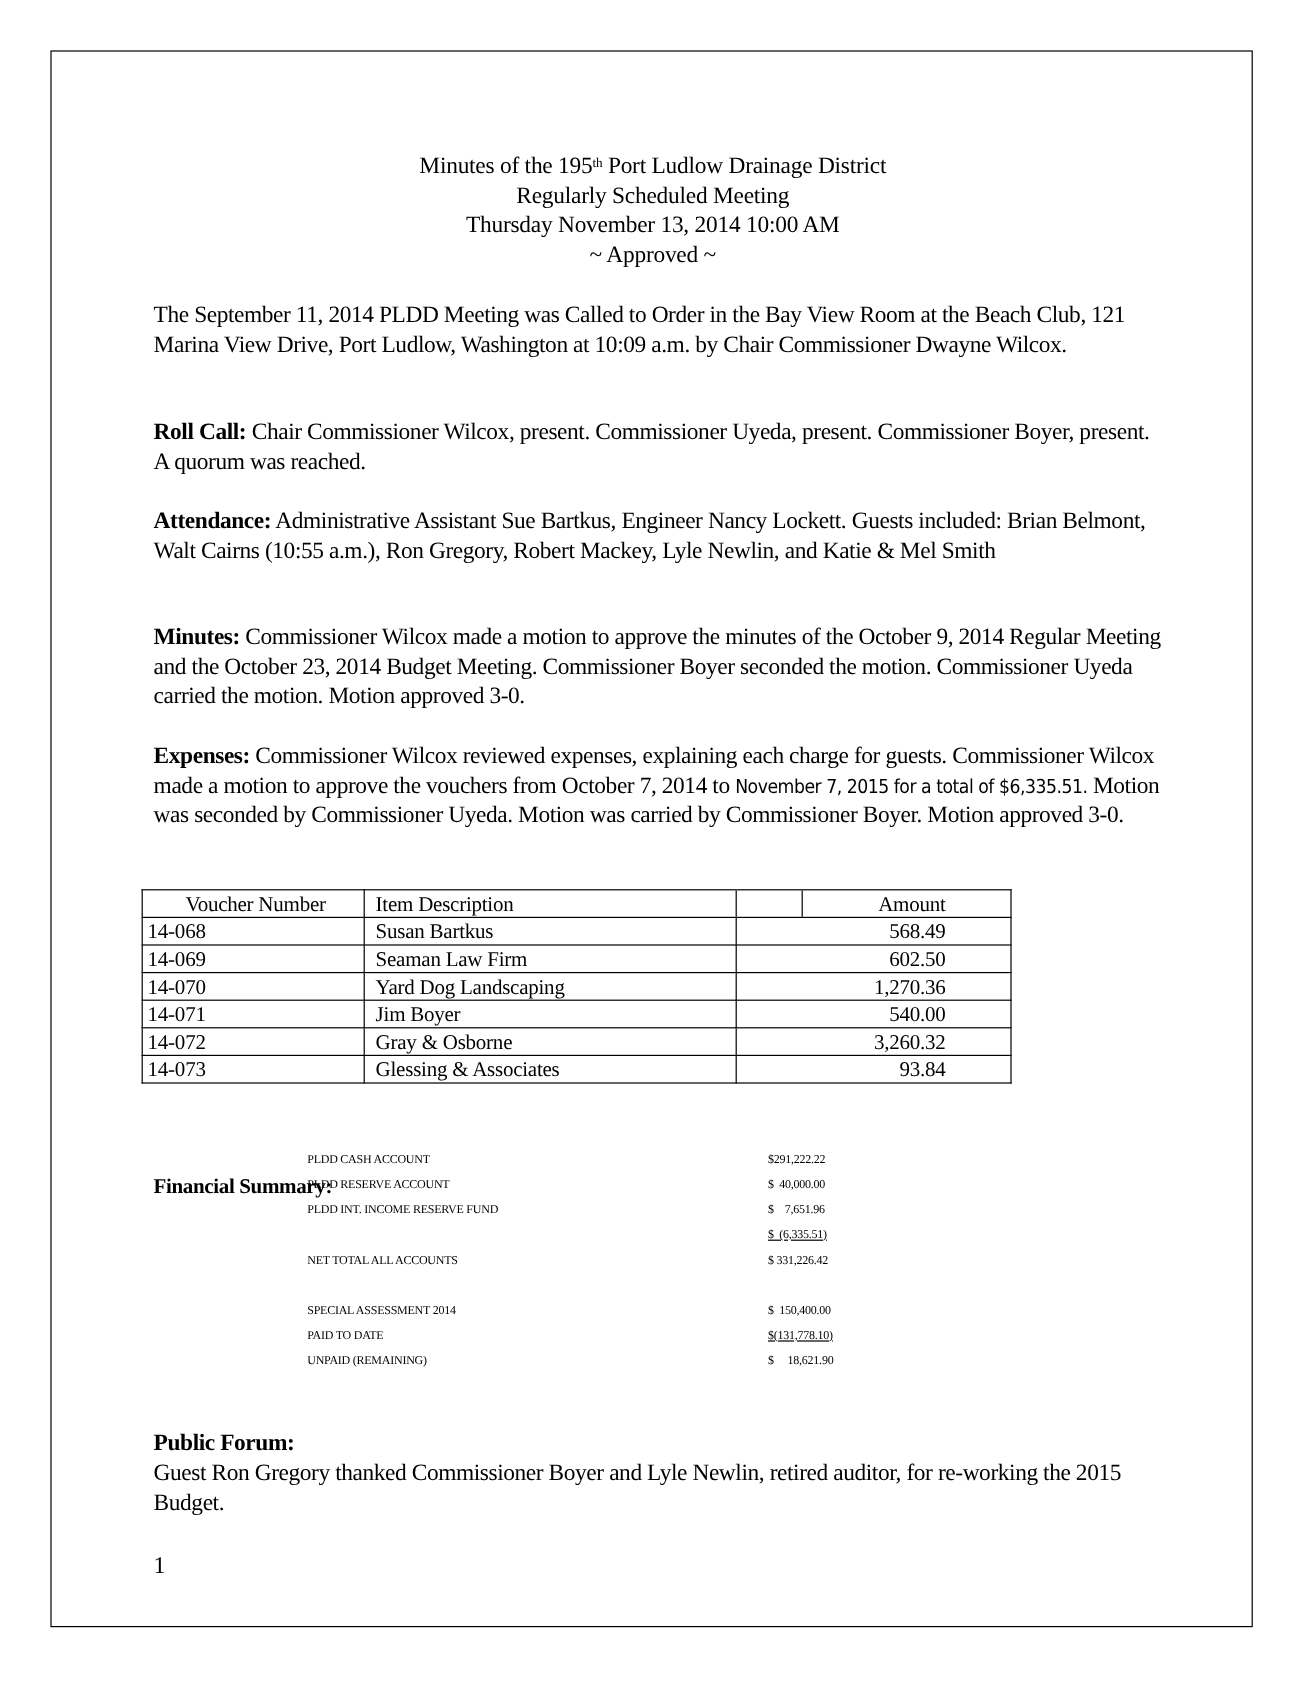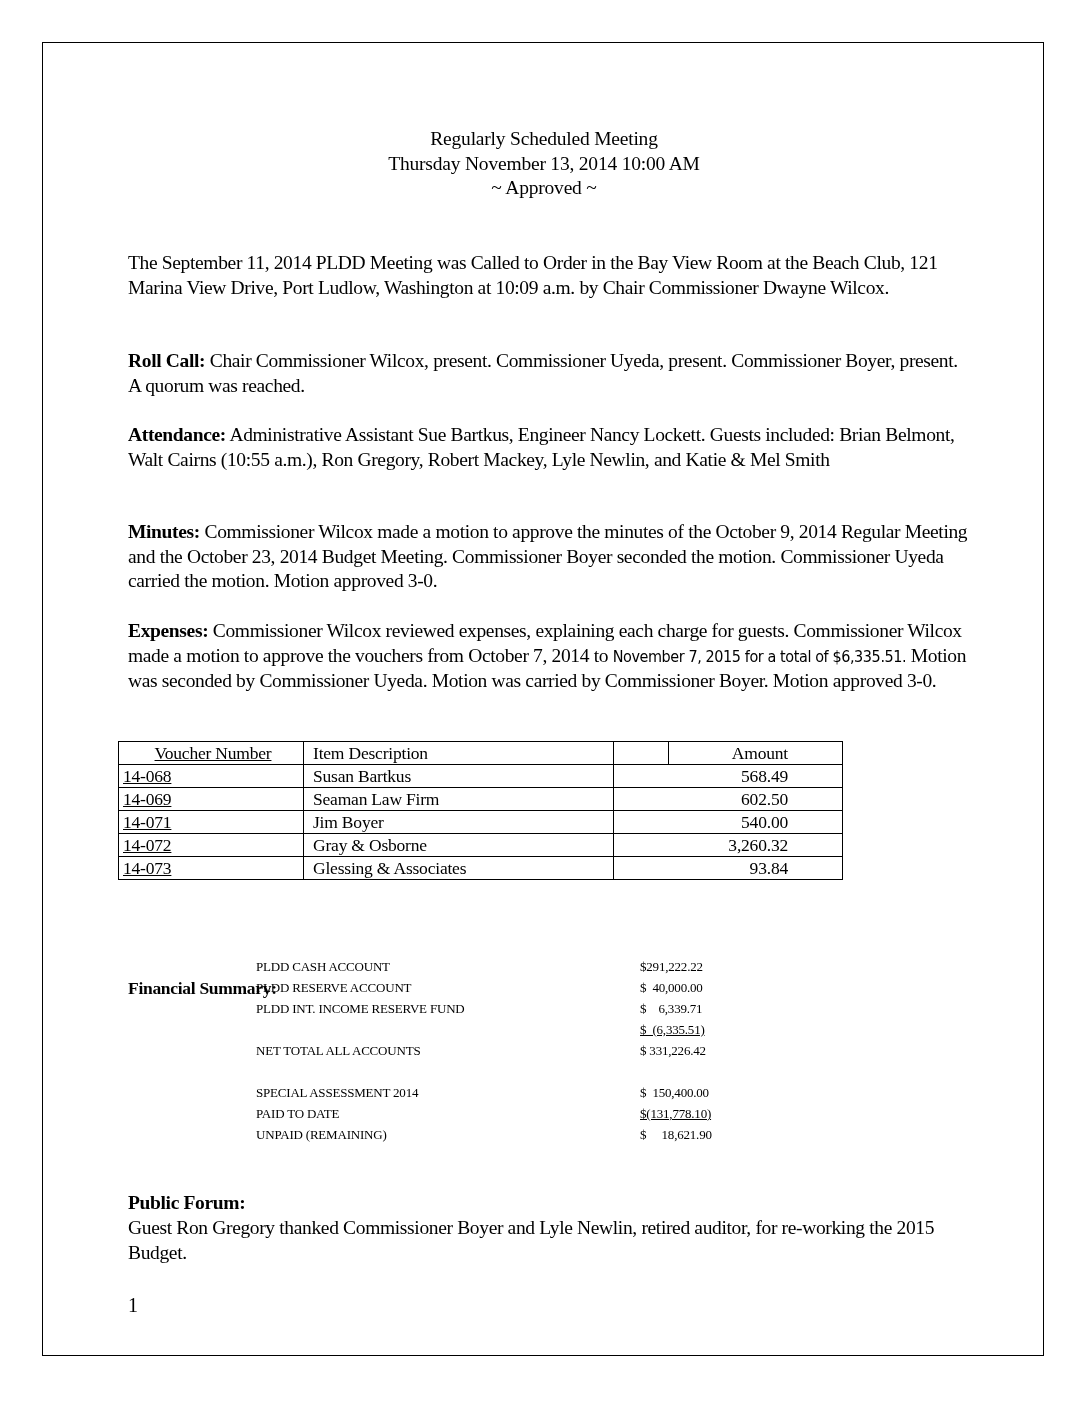--- a/index.html
+++ b/index.html
@@ -21,46 +21,47 @@
   .para b { font-weight: bold; }
   .smallnum { font-family: "DejaVu Sans Condensed", "Liberation Sans", sans-serif; font-size: 16px; letter-spacing: -0.4px; }
   table.vouchers {
     position: absolute; left: 118px; top: 741px; border-collapse: collapse;
     font-family: "Liberation Serif", "DejaVu Serif", serif; font-size: 17.5px;
   }
   table.vouchers td {
     border: 1.5px solid #000; padding: 0 0 0 4px; height: 22px; line-height: 22px;
     letter-spacing: -0.2px;
   }
-  .col-v { width: 180px; text-decoration: underline; }
+  .col-v { width: 180px; }
   .col-d { width: 300px; padding-left: 9px !important; }
   .col-a { width: 170px; text-align: right; padding-right: 54px !important; }
   .hdr-v { text-align: center; }
   .fin-title {
     position: absolute; left: 128px; top: 934px; font-weight: bold;
     font-family: "Liberation Serif", "DejaVu Serif", serif; font-size: 17.5px; letter-spacing: -0.3px; margin-top: 44px;
   }
   .fin-row {
     position: absolute; left: 256px; width: 560px; height: 21px;
-    font-family: "Liberation Serif", "DejaVu Serif", serif; font-size: 13px; line-height: 21px;
+    font-family: "Liberation Serif", "DejaVu Serif", serif; font-size: 10px; line-height: 21px;
     letter-spacing: -0.2px;
   }
   .fin-row .lbl { position: absolute; left: 0; }
   .fin-row .val { position: absolute; left: 384px; white-space: pre; }
   .fin-row .val.u { text-decoration: underline; }
   .page-num {
     position: absolute; left: 128px; top: 1294px; font-size: 20px;
   }
 </style>
 </head>
 <body>
 
 <div class="page-border"></div>
 
 <div class="title-block serif">
+  <div><span>Minutes of the 195</span><sup>th</sup><span> Port Ludlow Drainage District</span></div>
   <div>Regularly Scheduled Meeting</div>
   <div>Thursday November 13, 2014 10:00 AM</div>
   <div>~ Approved ~</div>
 </div>
 
 <div class="para serif" style="top:251px;">The September 11, 2014 PLDD Meeting was Called to Order in the Bay View Room at the Beach Club, 121 Marina View Drive, Port Ludlow, Washington at 10:09 a.m. by Chair Commissioner Dwayne Wilcox.</div>
 
 <div class="para serif" style="top:349px;">
   <b>Roll Call:</b><span>  Chair Commissioner Wilcox, present.  Commissioner Uyeda, present.  Commissioner Boyer, present.  A quorum was reached.</span>
 </div>
@@ -88,20 +89,25 @@
     <td class="col-v">14-068</td>
     <td class="col-d">Susan Bartkus</td>
     <td class="col-a">568.49</td>
   </tr>
   <tr>
     <td class="col-v">14-069</td>
     <td class="col-d">Seaman Law Firm</td>
     <td class="col-a">602.50</td>
   </tr>
   <tr>
+    <td class="col-v">14-070</td>
+    <td class="col-d">Yard Dog Landscaping</td>
+    <td class="col-a">1,270.36</td>
+  </tr>
+  <tr>
     <td class="col-v">14-071</td>
     <td class="col-d">Jim Boyer</td>
     <td class="col-a">540.00</td>
   </tr>
   <tr>
     <td class="col-v">14-072</td>
     <td class="col-d">Gray &amp; Osborne</td>
     <td class="col-a">3,260.32</td>
   </tr>
   <tr>
@@ -117,21 +123,21 @@
 <div class="fin-row" style="top:956px;">
   <span class="lbl">PLDD CASH ACCOUNT</span>
   <span class="val">$291,222.22</span>
 </div>
 <div class="fin-row" style="top:977px;">
   <span class="lbl">PLDD RESERVE ACCOUNT</span>
   <span class="val">$  40,000.00</span>
 </div>
 <div class="fin-row" style="top:998px;">
   <span class="lbl">PLDD INT. INCOME RESERVE FUND</span>
-  <span class="val">$    6,339.71</span>
+  <span class="val">$    7,651.96</span>
 </div>
 <div class="fin-row" style="top:1019px;">
   <span class="val u">$  (6,335.51)</span>
 </div>
 <div class="fin-row" style="top:1040px;">
   <span class="lbl">NET TOTAL ALL ACCOUNTS</span>
   <span class="val">$ 331,226.42</span>
 </div>
 <div class="fin-row" style="top:1082px;">
   <span class="lbl">SPECIAL ASSESSMENT 2014</span>

